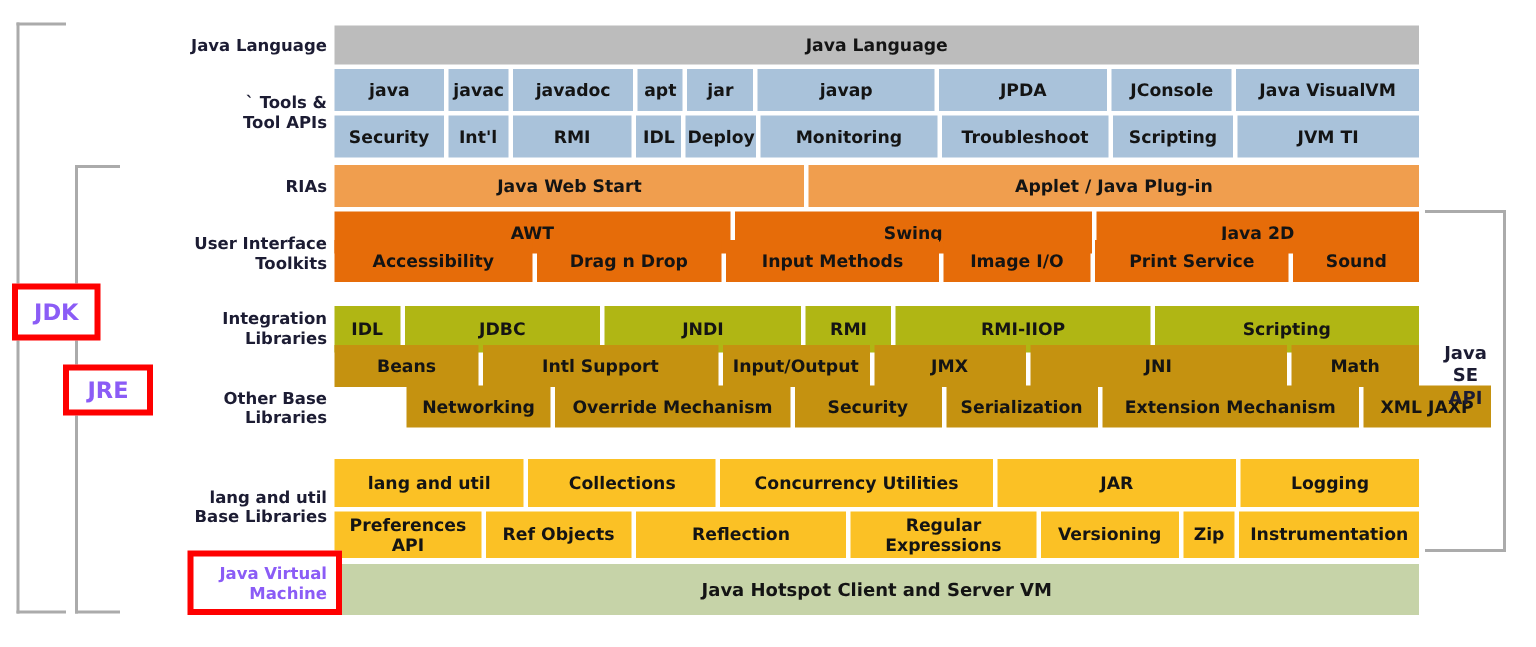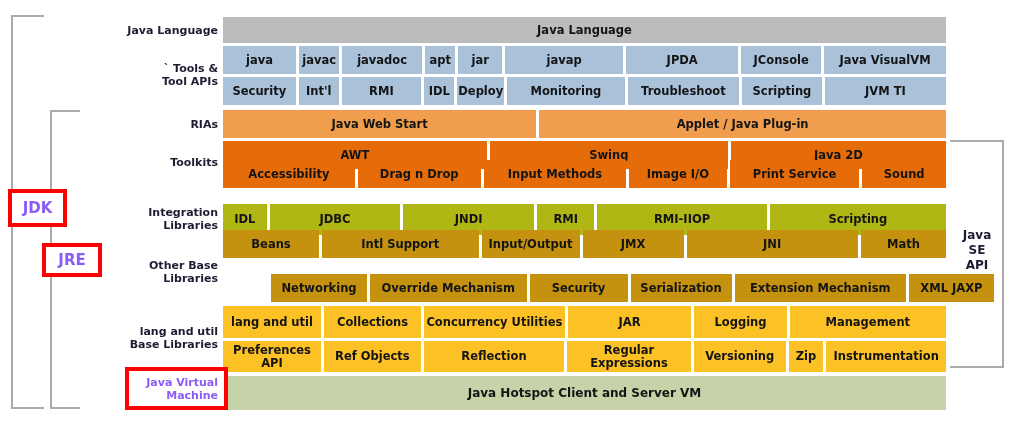--- a/index.html
+++ b/index.html
@@ -63,20 +63,21 @@
     <span>Java Language</span>
   </div>
   <div class="rlabel" style="top:62px;">
     <div>` Tools &amp;</div>
     <div>Tool APIs</div>
   </div>
   <div class="rlabel" style="top:118px;">
     <span>RIAs</span>
   </div>
   <div class="rlabel" style="top:156px;">
+    <div>User Interface</div>
     <div>Toolkits</div>
   </div>
   <div class="rlabel" style="top:206px;">
     <div>Integration</div>
     <div>Libraries</div>
   </div>
   <div class="rlabel" style="top:259px;">
     <div>Other Base</div>
     <div>Libraries</div>
   </div>
@@ -148,36 +149,35 @@
 
   <div class="row" style="top:230px;height:28px;">
     <div class="cell c-gold" style="flex:95">Beans</div>
     <div class="cell c-gold" style="flex:156">Intl Support</div>
     <div class="cell c-gold" style="flex:97">Input/Output</div>
     <div class="cell c-gold" style="flex:100">JMX</div>
     <div class="cell c-gold" style="flex:171">JNI</div>
     <div class="cell c-gold" style="flex:84">Math</div>
   </div>
 
-  <div class="row" style="top:274px;height:28px;padding-left:48px;">
+  <div class="row" style="top:257px;height:28px;padding-left:48px;">
     <div class="cell c-gold" style="flex:95">Networking</div>
     <div class="cell c-gold" style="flex:156">Override Mechanism</div>
     <div class="cell c-gold" style="flex:97">Security</div>
     <div class="cell c-gold" style="flex:100">Serialization</div>
     <div class="cell c-gold" style="flex:171">Extension Mechanism</div>
     <div class="cell c-gold" style="flex:84">XML JAXP</div>
   </div>
 
   <div class="row" style="top:306px;height:32px;">
     <div class="cell c-yel" style="flex:97">lang and util</div>
     <div class="cell c-yel" style="flex:96">Collections</div>
     <div class="cell c-yel" style="flex:140">Concurrency Utilities</div>
     <div class="cell c-yel" style="flex:123">JAR</div>
     <div class="cell c-yel" style="flex:91">Logging</div>
-    <div class="cell c-yel" style="flex:156">Management</div>
   </div>
 
   <div class="row" style="top:341px;height:31px;">
     <div class="cell c-yel" style="flex:97">Preferences API</div>
     <div class="cell c-yel" style="flex:96">Ref Objects</div>
     <div class="cell c-yel" style="flex:140">Reflection</div>
     <div class="cell c-yel" style="flex:123">Regular Expressions</div>
     <div class="cell c-yel" style="flex:91">Versioning</div>
     <div class="cell c-yel" style="flex:33">Zip</div>
     <div class="cell c-yel" style="flex:119">Instrumentation</div>

